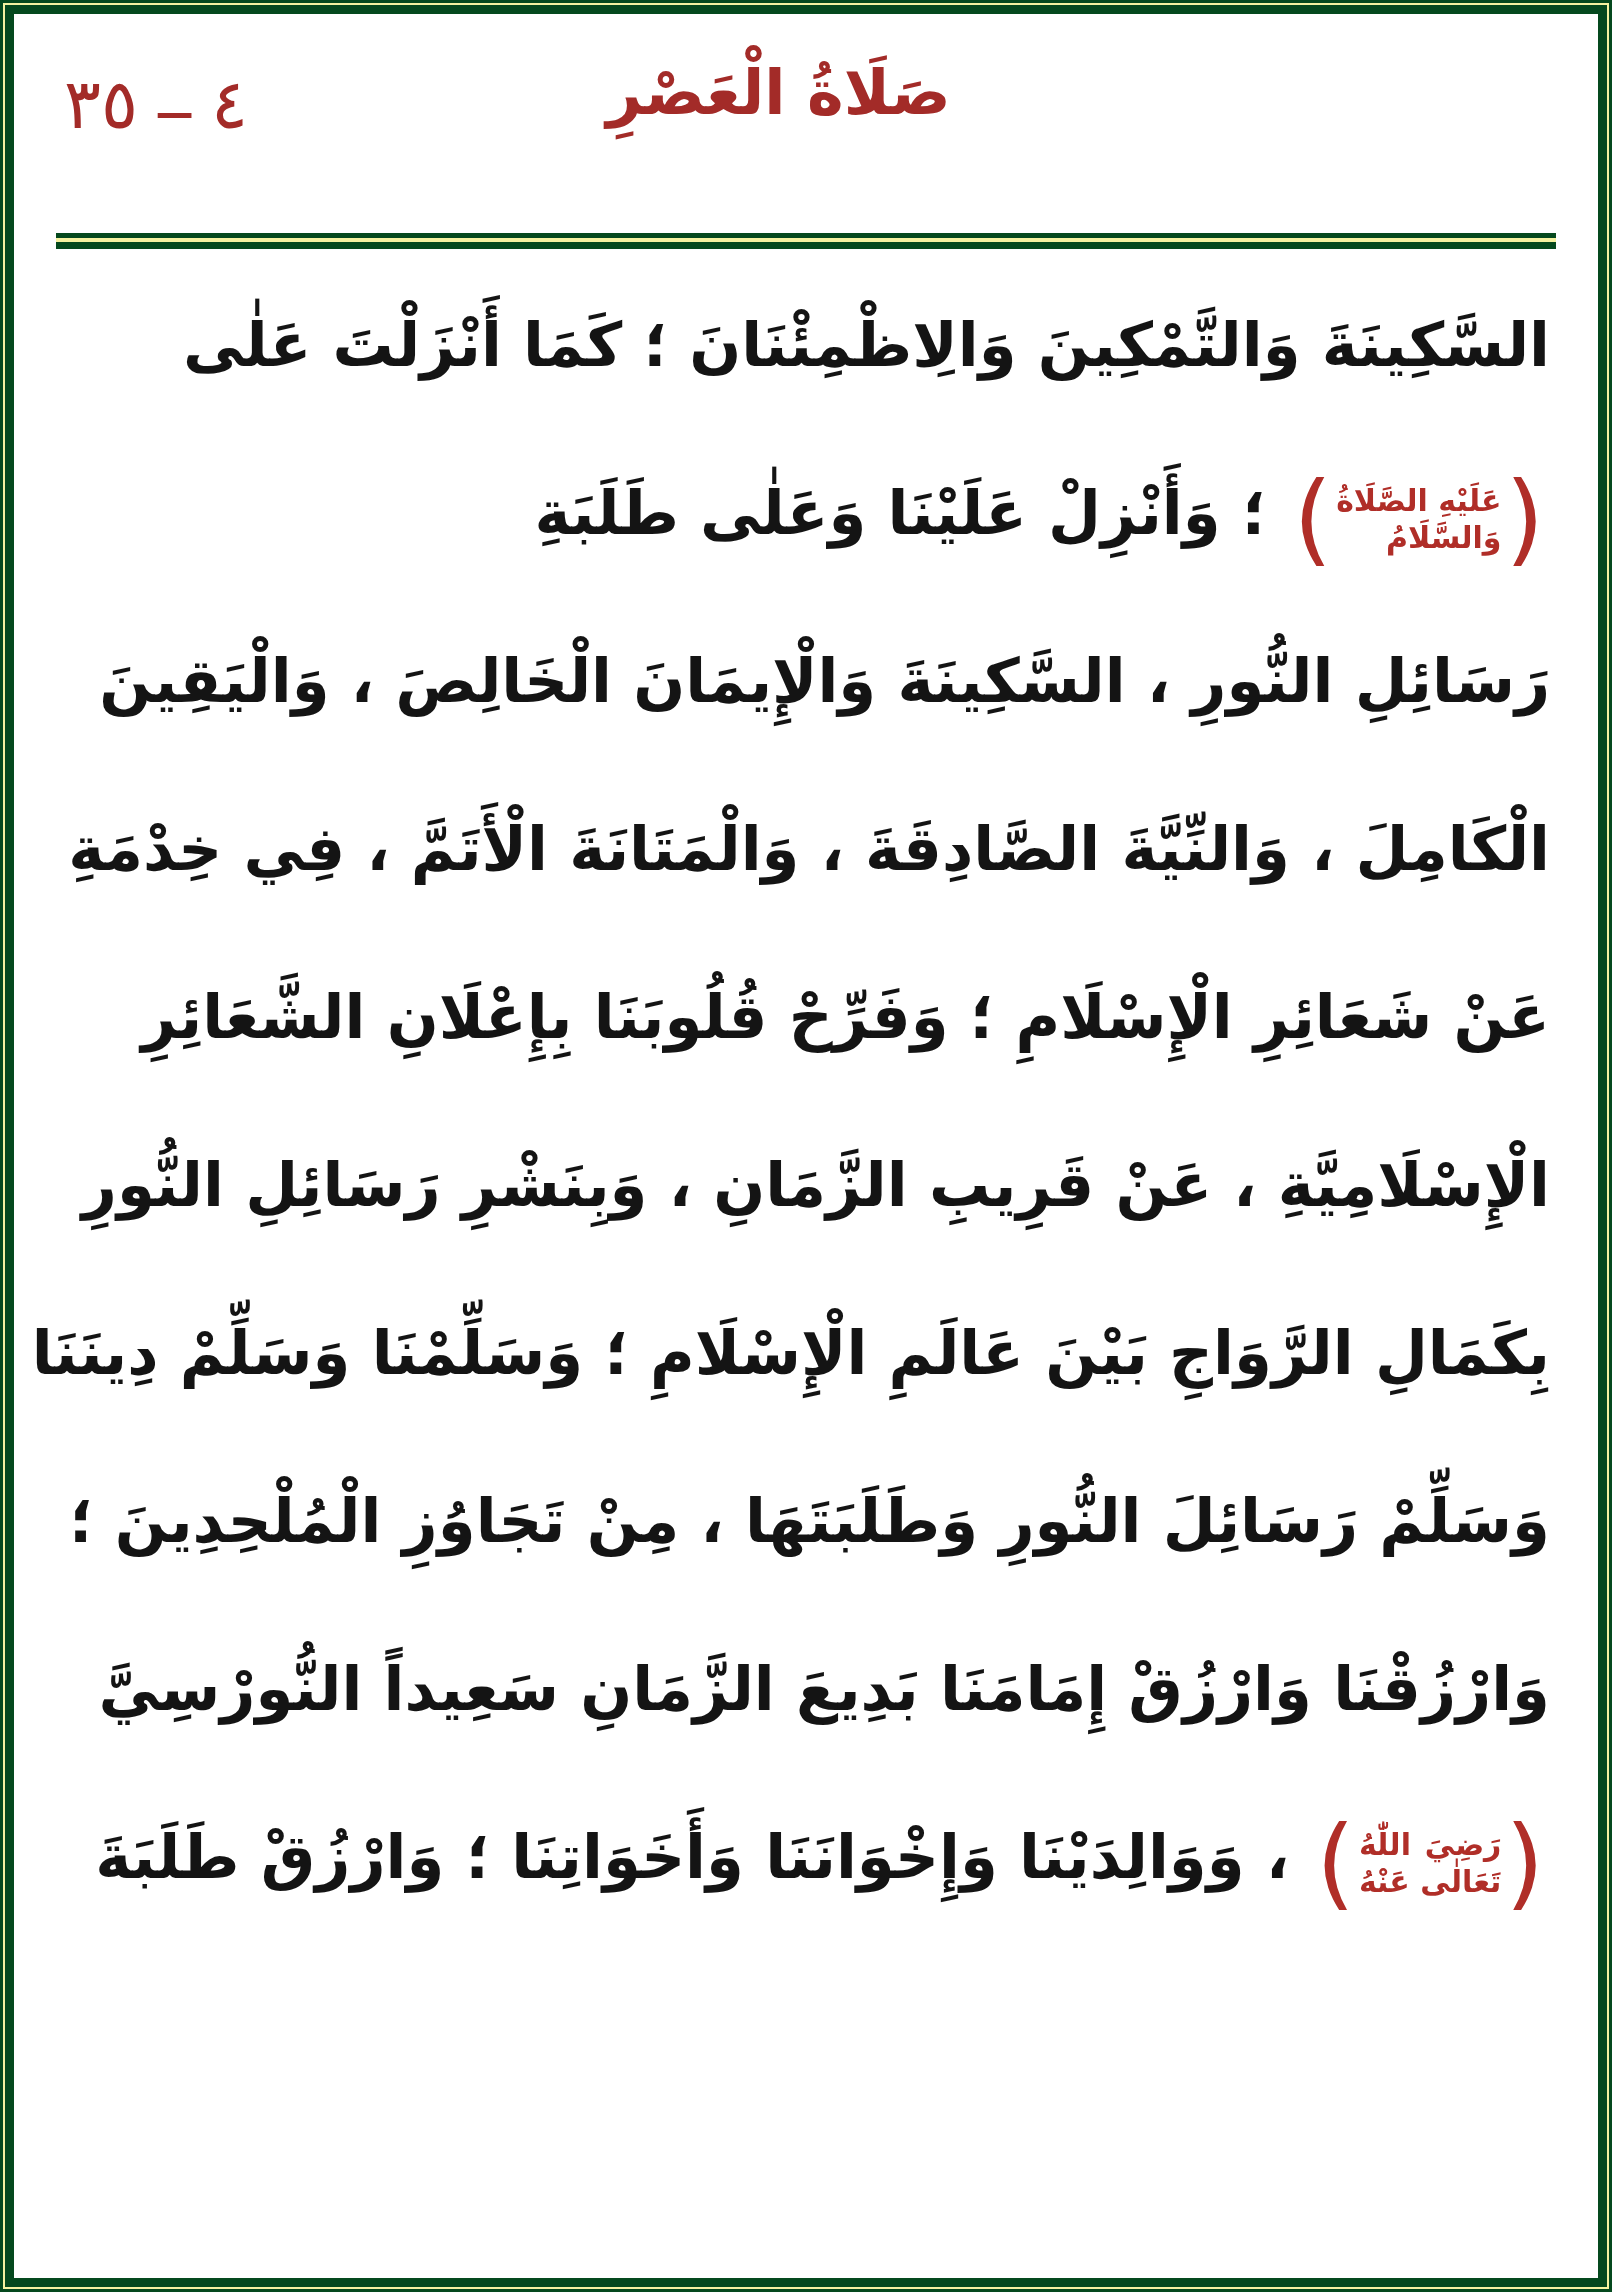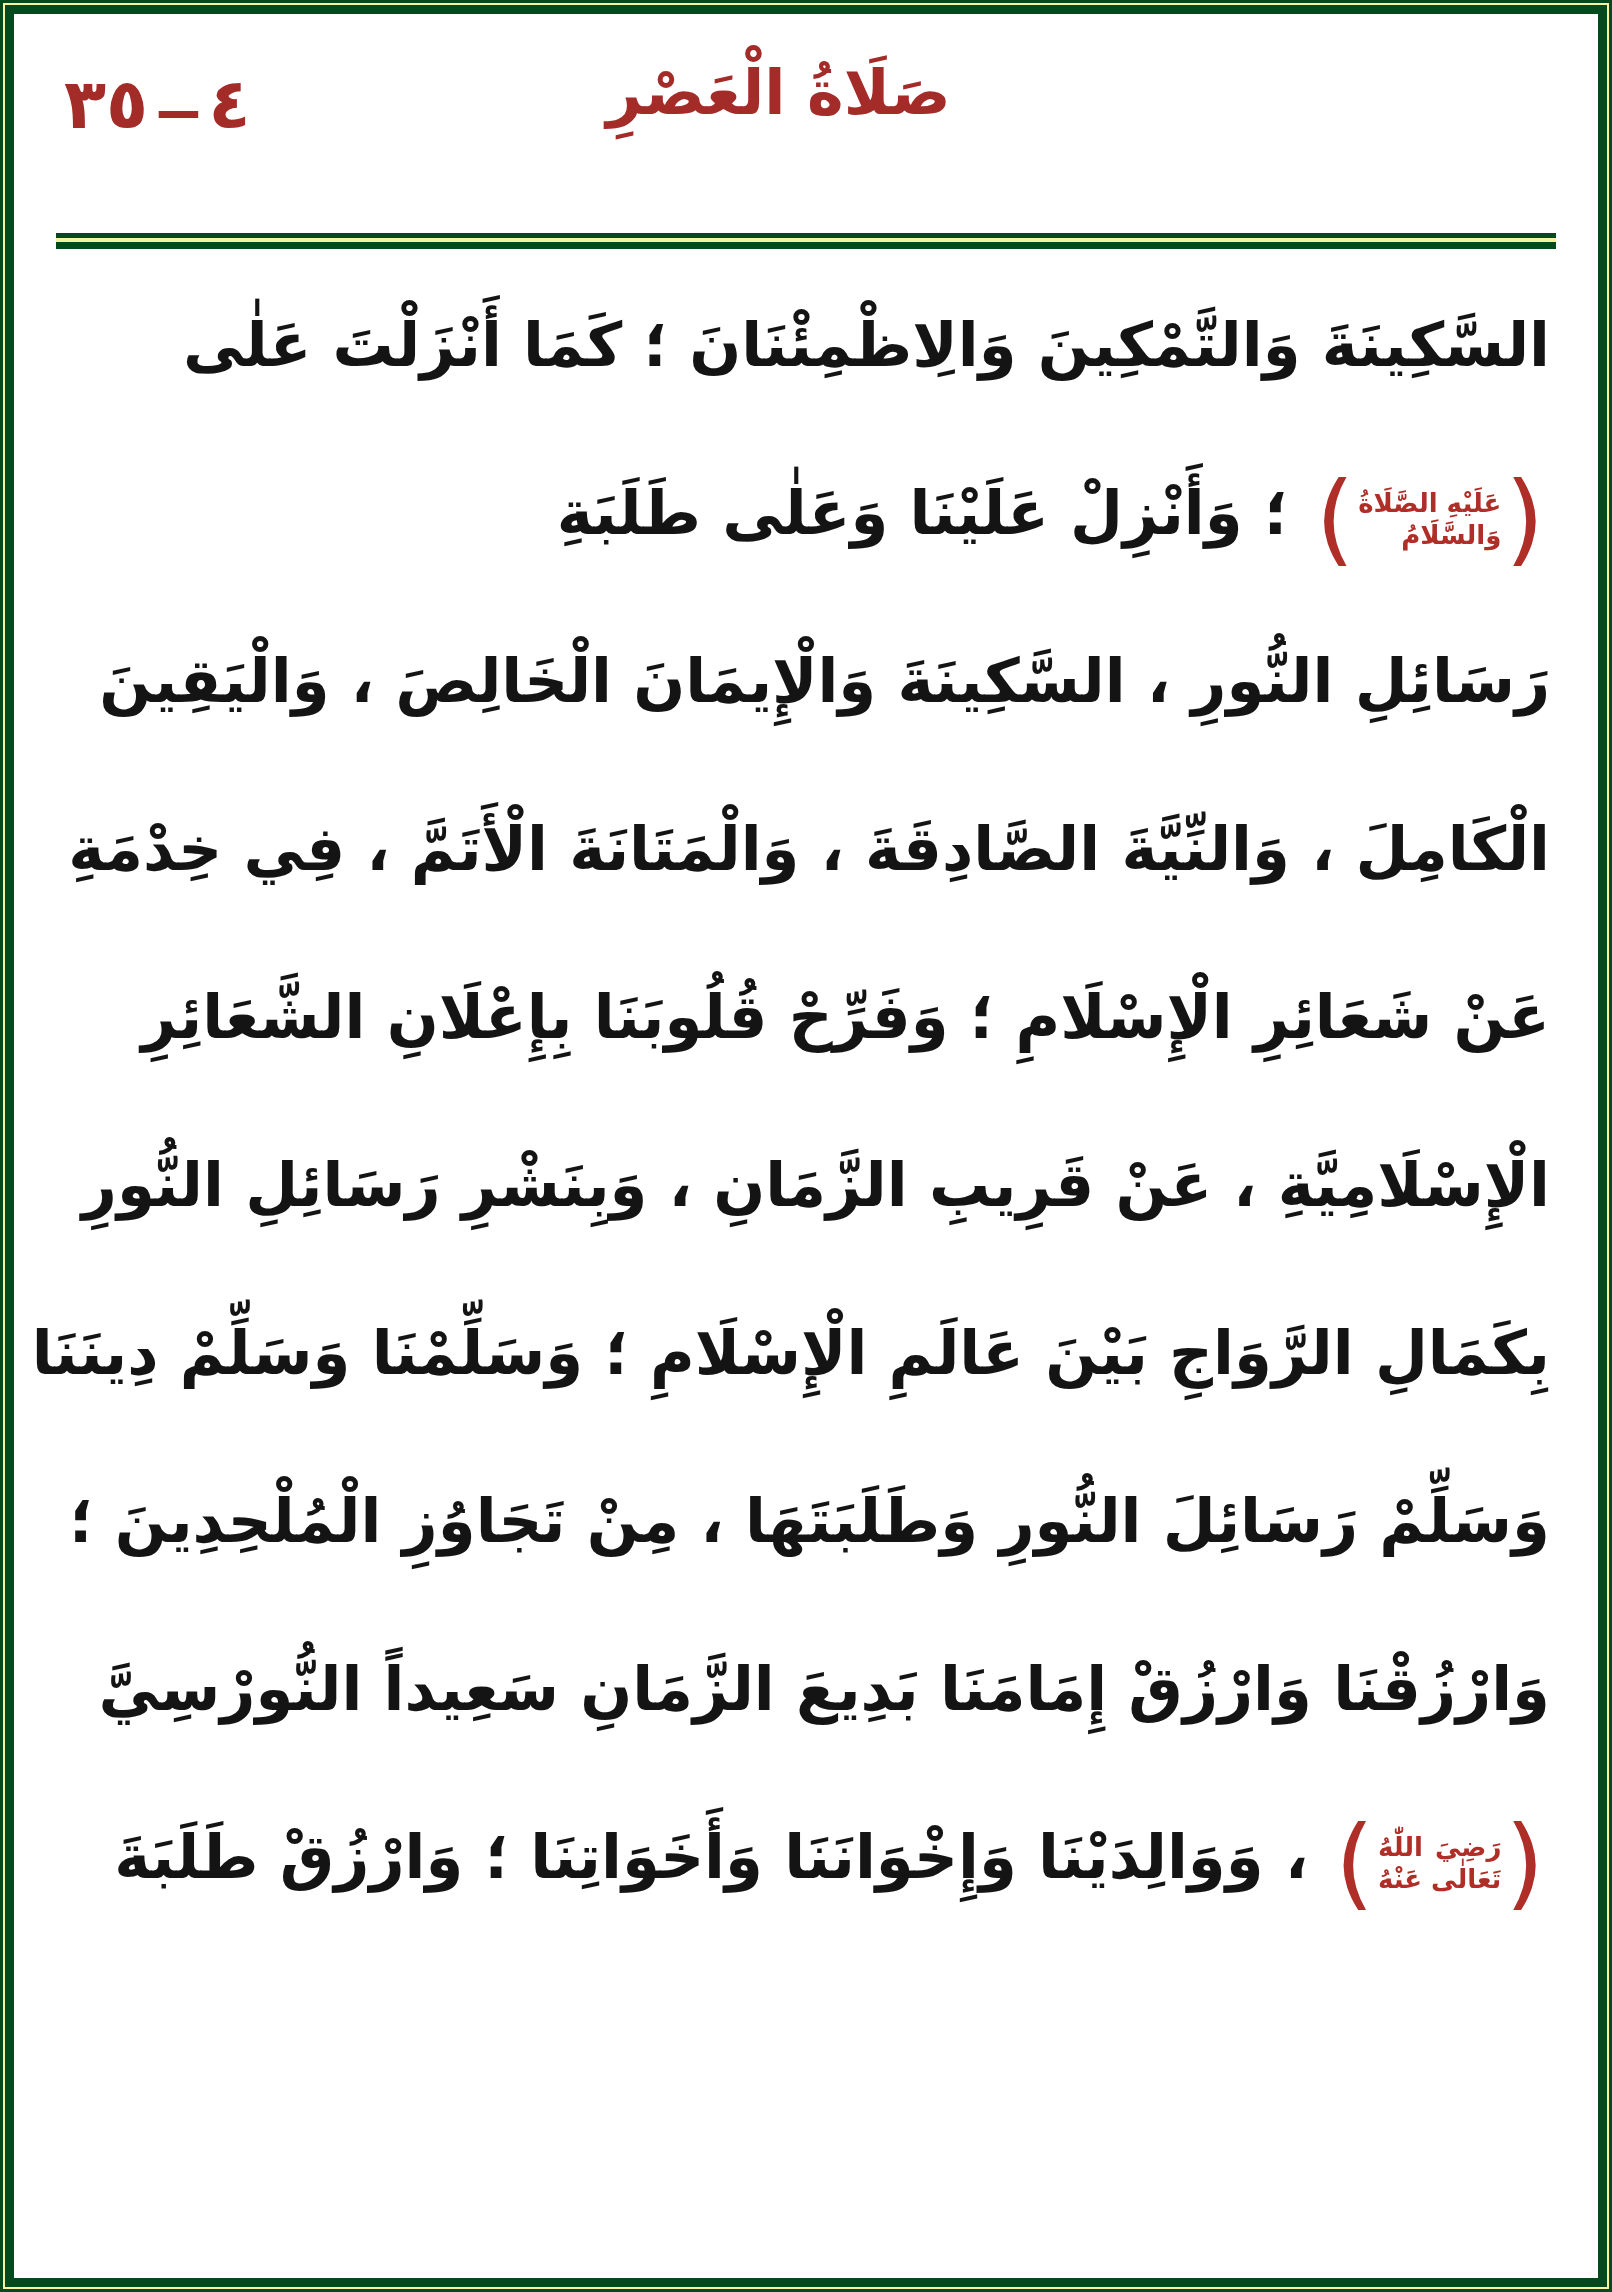--- a/index.html
+++ b/index.html
@@ -23,24 +23,24 @@
     background:#ffffff;
     overflow:hidden;
   }
   .page-header{
     position:relative;
     height:219px;
   }
   .page-numbers{
     position:absolute;
     left:50px;top:56px;
-    display:flex;align-items:center;gap:11px;
+    display:flex;align-items:center;gap:20px;
     direction:ltr;
     color:var(--red);
-    font-weight:bold;
+    font-weight:normal;
     font-size:69px;
     text-align:center;
   }
   .page-numbers .num{line-height:1;}
   .page-numbers .dash{
     font-size:56px;line-height:1;
     transform:translateY(-5.8px);
   }
   .page-title{
     position:absolute;
@@ -88,21 +88,21 @@
     font-size:100px;
     font-weight:400;
     line-height:0;
   }
   .seal-stack{
     display:inline-flex;
     flex-direction:column;
     justify-content:center;
     direction:rtl;
     text-align:center;
-    font-size:26px;
+    font-size:30px;
     font-weight:bold;
     line-height:1.25;
     padding:0 3.8px;
   }
 </style>
 </head>
 <body>
 
 <div class="frame-outer">
   <div class="frame-stripe">

